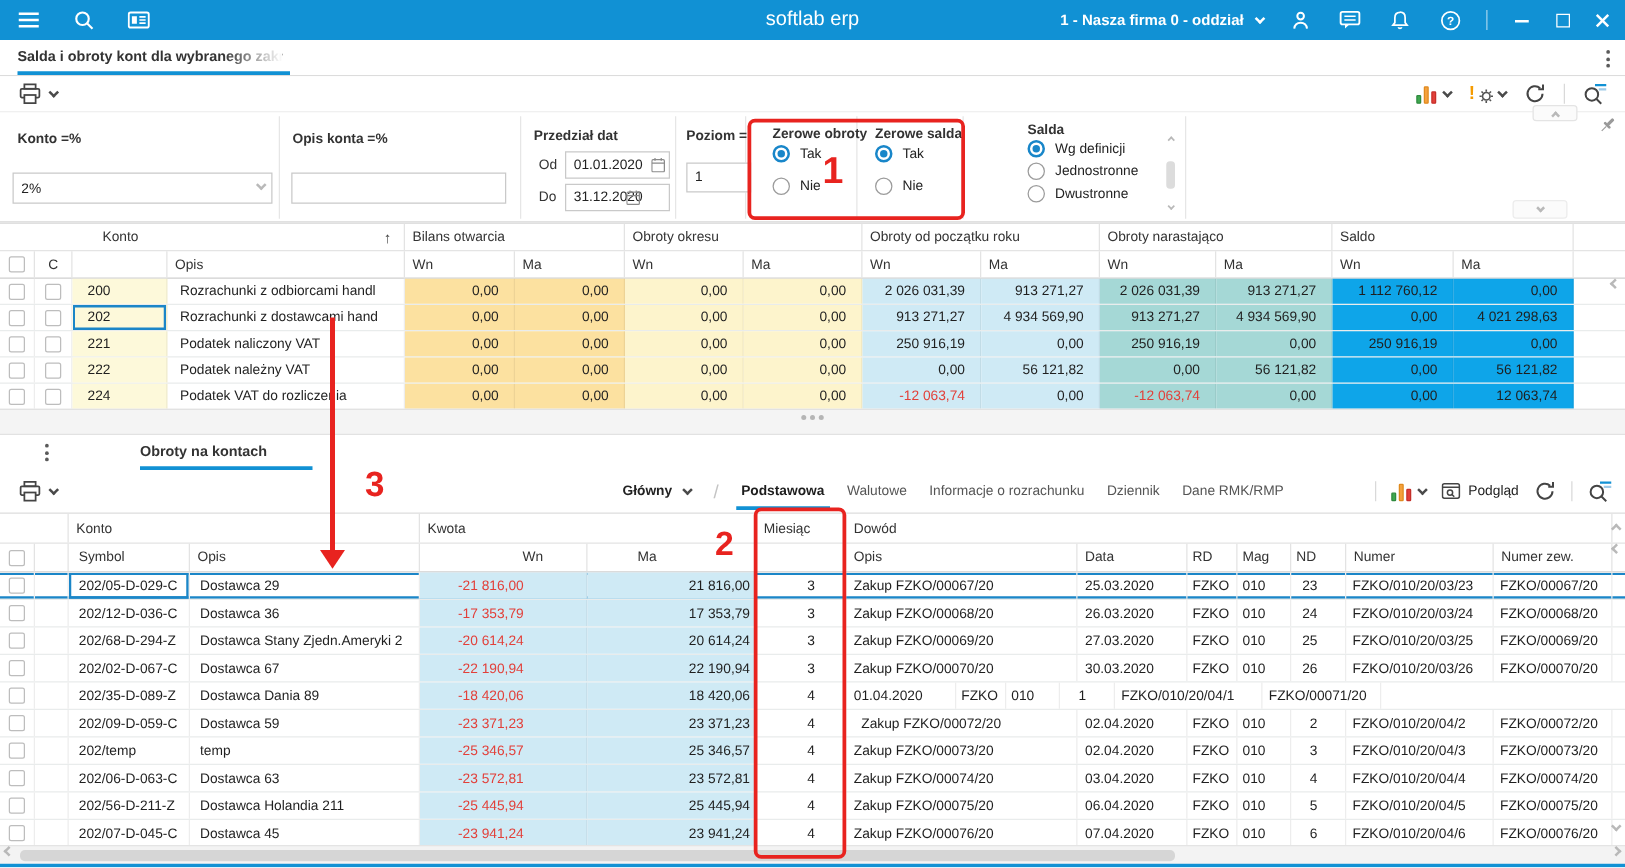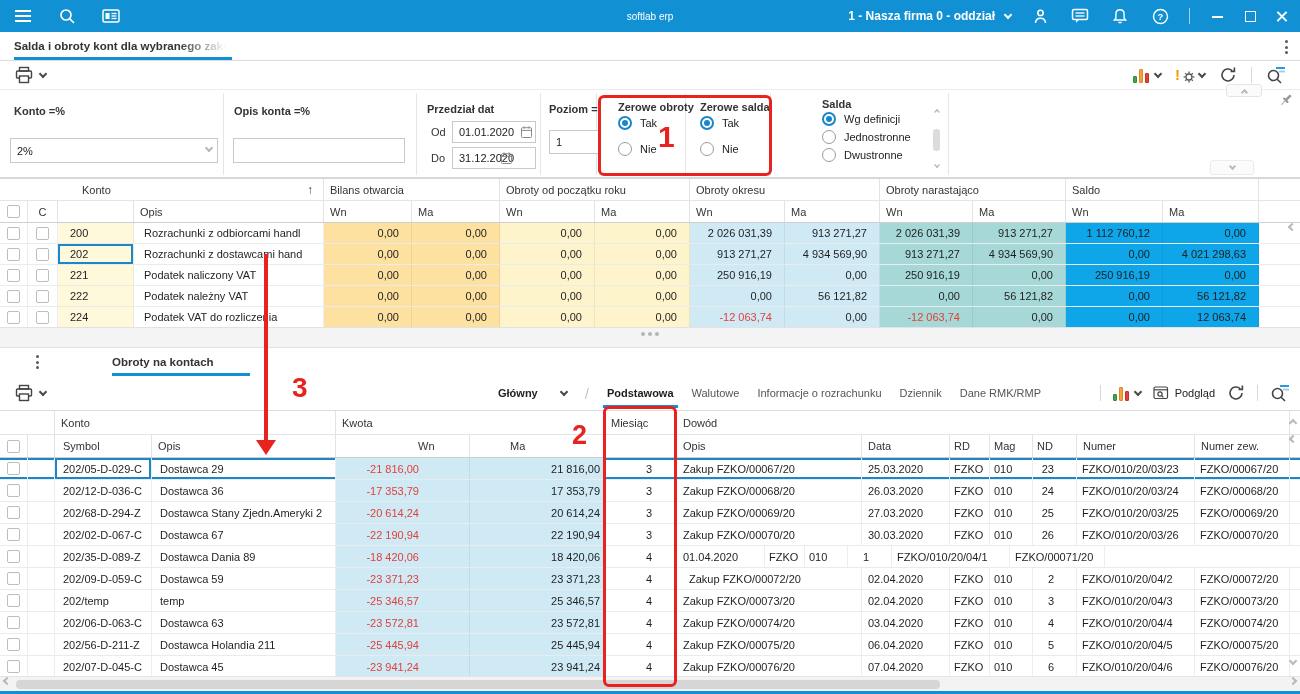--- a/index.html
+++ b/index.html
@@ -4,21 +4,21 @@
 <style>
 *{margin:0;padding:0;box-sizing:border-box}
 body{font-family:"Liberation Sans","DejaVu Sans",sans-serif;background:#fff}
 .app{position:relative;width:1300px;height:694px;overflow:hidden;background:#fff;font-size:11px;color:#222}
 
 
 .topbar{position:absolute;left:0;top:0;width:100%;height:32px;background:#1191d4;display:flex;align-items:center;color:#fff;padding:0 12px;gap:22px}
 .tb-ico{display:flex;align-items:center;justify-content:center;width:22px;height:22px;cursor:pointer}
 .burger{display:flex;flex-direction:column;gap:3px}
 .burger span{display:block;width:16px;height:2px;background:#fff}
-.tb-title{position:absolute;left:50%;transform:translateX(-50%);font-size:10px}
+.tb-title{position:absolute;left:50%;transform:translateX(-50%);font-size:16px}
 .tb-right{margin-left:auto;display:flex;align-items:center;gap:18px}
 .company{display:flex;align-items:center;gap:10px;font-size:12px;font-weight:700}
 .chev{display:inline-block;width:6px;height:6px;border-right:2px solid #fff;border-bottom:2px solid #fff;transform:rotate(45deg);margin-top:-3px}
 .chev.dk{border-color:#4a4a4a}
 .chev.lt{border-color:#b9b9b9}
 .chev.up{transform:rotate(-135deg);margin-top:3px}
 .chev.left{transform:rotate(135deg)}
 .chev.right{transform:rotate(-45deg)}
 .winbtns{display:flex;align-items:center;gap:20px;margin-left:4px}
 .wb{width:12px;height:12px;position:relative;cursor:pointer}
@@ -383,25 +383,25 @@
 
   <div class="table1">
     <div class="trow t1h1">
       <div class="th g-konto" style="padding-left:82px">
         <span>Konto</span>
         <span class="sort-arrow">↑</span>
       </div>
       <div class="th g-bo">
           <span>Bilans otwarcia</span>
         </div>
+      <div class="th g-ok">
+          <span>Obroty okresu</span>
+        </div>
       <div class="th g-pr">
           <span>Obroty od początku roku</span>
-        </div>
-      <div class="th g-ok">
-          <span>Obroty okresu</span>
         </div>
       <div class="th g-on">
           <span>Obroty narastająco</span>
         </div>
       <div class="th g-sa">
           <span>Saldo</span>
         </div>
       <div class="th fillc"></div>
     </div>
     <div class="trow t1h2">
@@ -581,21 +581,21 @@
   <div class="toolbar2">
     <span class="tbtn">
       <svg width="20" height="19" viewBox="0 0 20 19">
           <rect x="5.5" y="1.5" width="9" height="3.5" fill="none" stroke="#444" stroke-width="1.4"></rect>
           <rect x="2.5" y="5" width="15" height="7" rx="1" fill="none" stroke="#444" stroke-width="1.4"></rect>
           <rect x="5.5" y="10" width="9" height="6.5" fill="#fff" stroke="#444" stroke-width="1.4"></rect>
         </svg>
       <span class="chev dk"></span>
     </span>
     <div class="viewtabs">
-      <span class="vtab" style="font-weight:700;color:#222;display:inline-flex;align-items:center;gap:23px">
+      <span class="vtab" style="font-weight:700;color:#222;display:inline-flex;align-items:center;gap:9px">
         <span>Główny</span>
         <span class="chev dk"></span>
       </span>
       <span class="slash">/</span>
       <span class="vtab active">Podstawowa</span>
       <span class="vtab">Walutowe</span>
       <span class="vtab">Informacje o rozrachunku</span>
       <span class="vtab">Dziennik</span>
       <span class="vtab">Dane RMK/RMP</span>
     </div>

